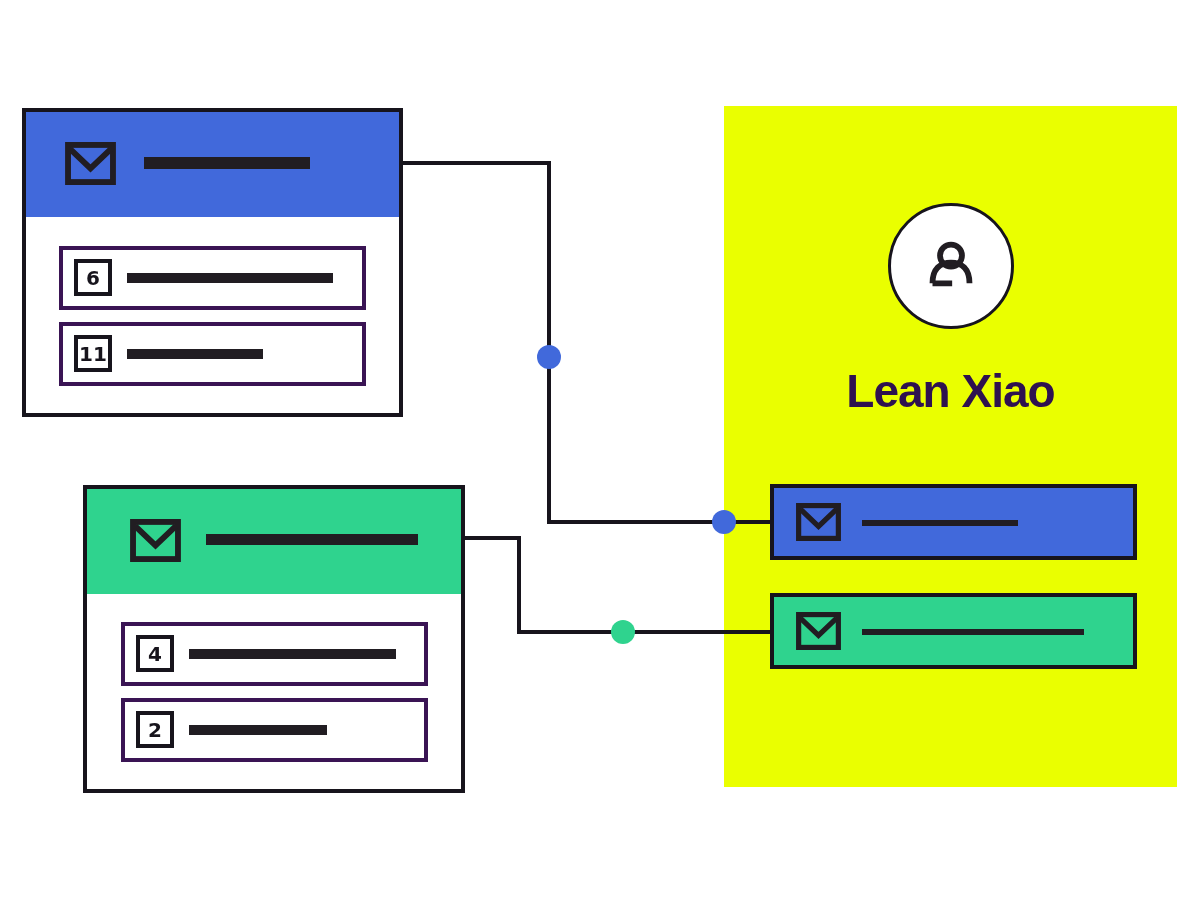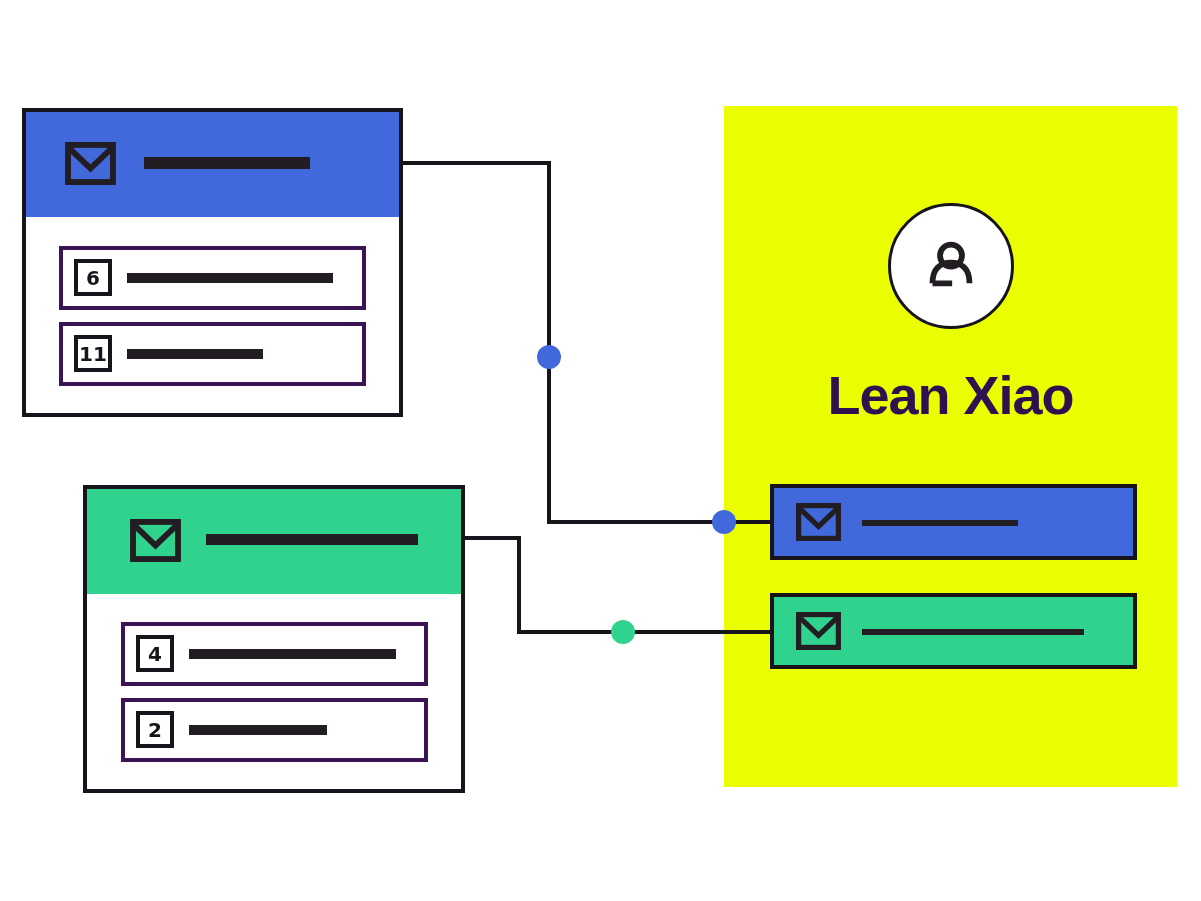--- a/index.html
+++ b/index.html
@@ -27,21 +27,21 @@
     background: #ffffff;
     border: 3px solid #17141c;
     border-radius: 50%;
     display: flex; align-items: center; justify-content: center;
   }
   .avatar svg { width: 74px; height: 74px; }
   .name {
     position: absolute;
     left: 0; right: 0; top: 260px;
     text-align: center;
-    font-size: 54px;
+    font-size: 46px;
     font-weight: bold;
     letter-spacing: -1px;
     line-height: 1.1;
   }
   .tag {
     position: absolute;
     left: 46px;
     width: 367px; height: 76px;
     box-sizing: border-box;
     border: 4px solid #17141c;

